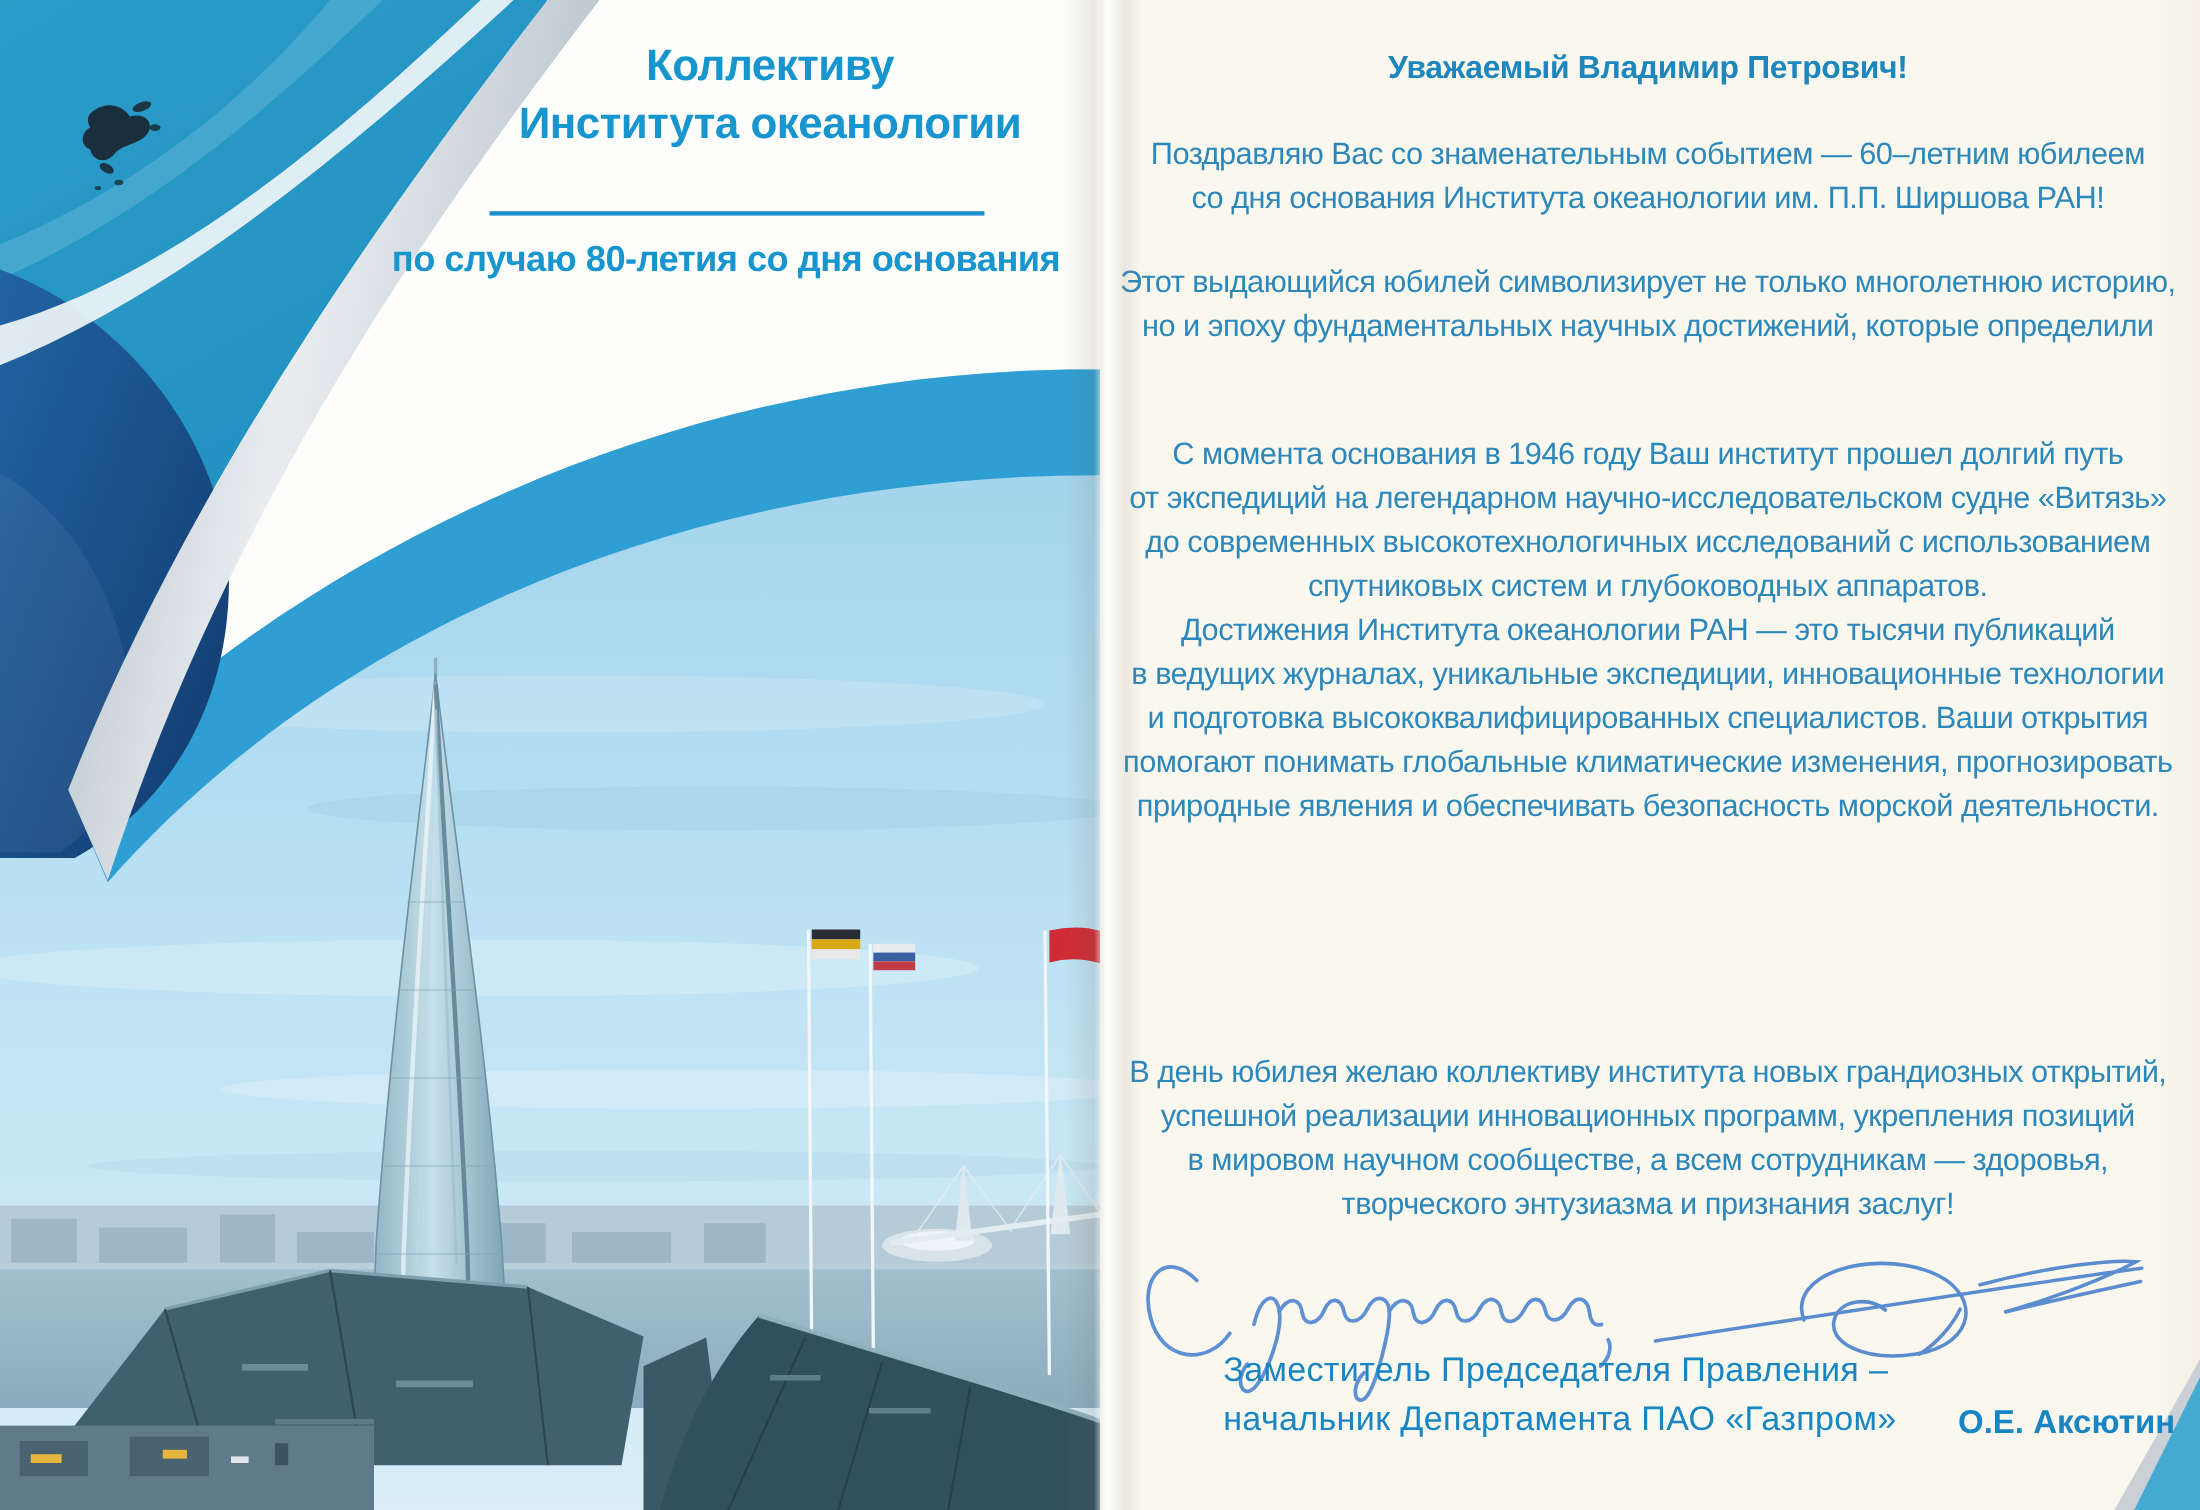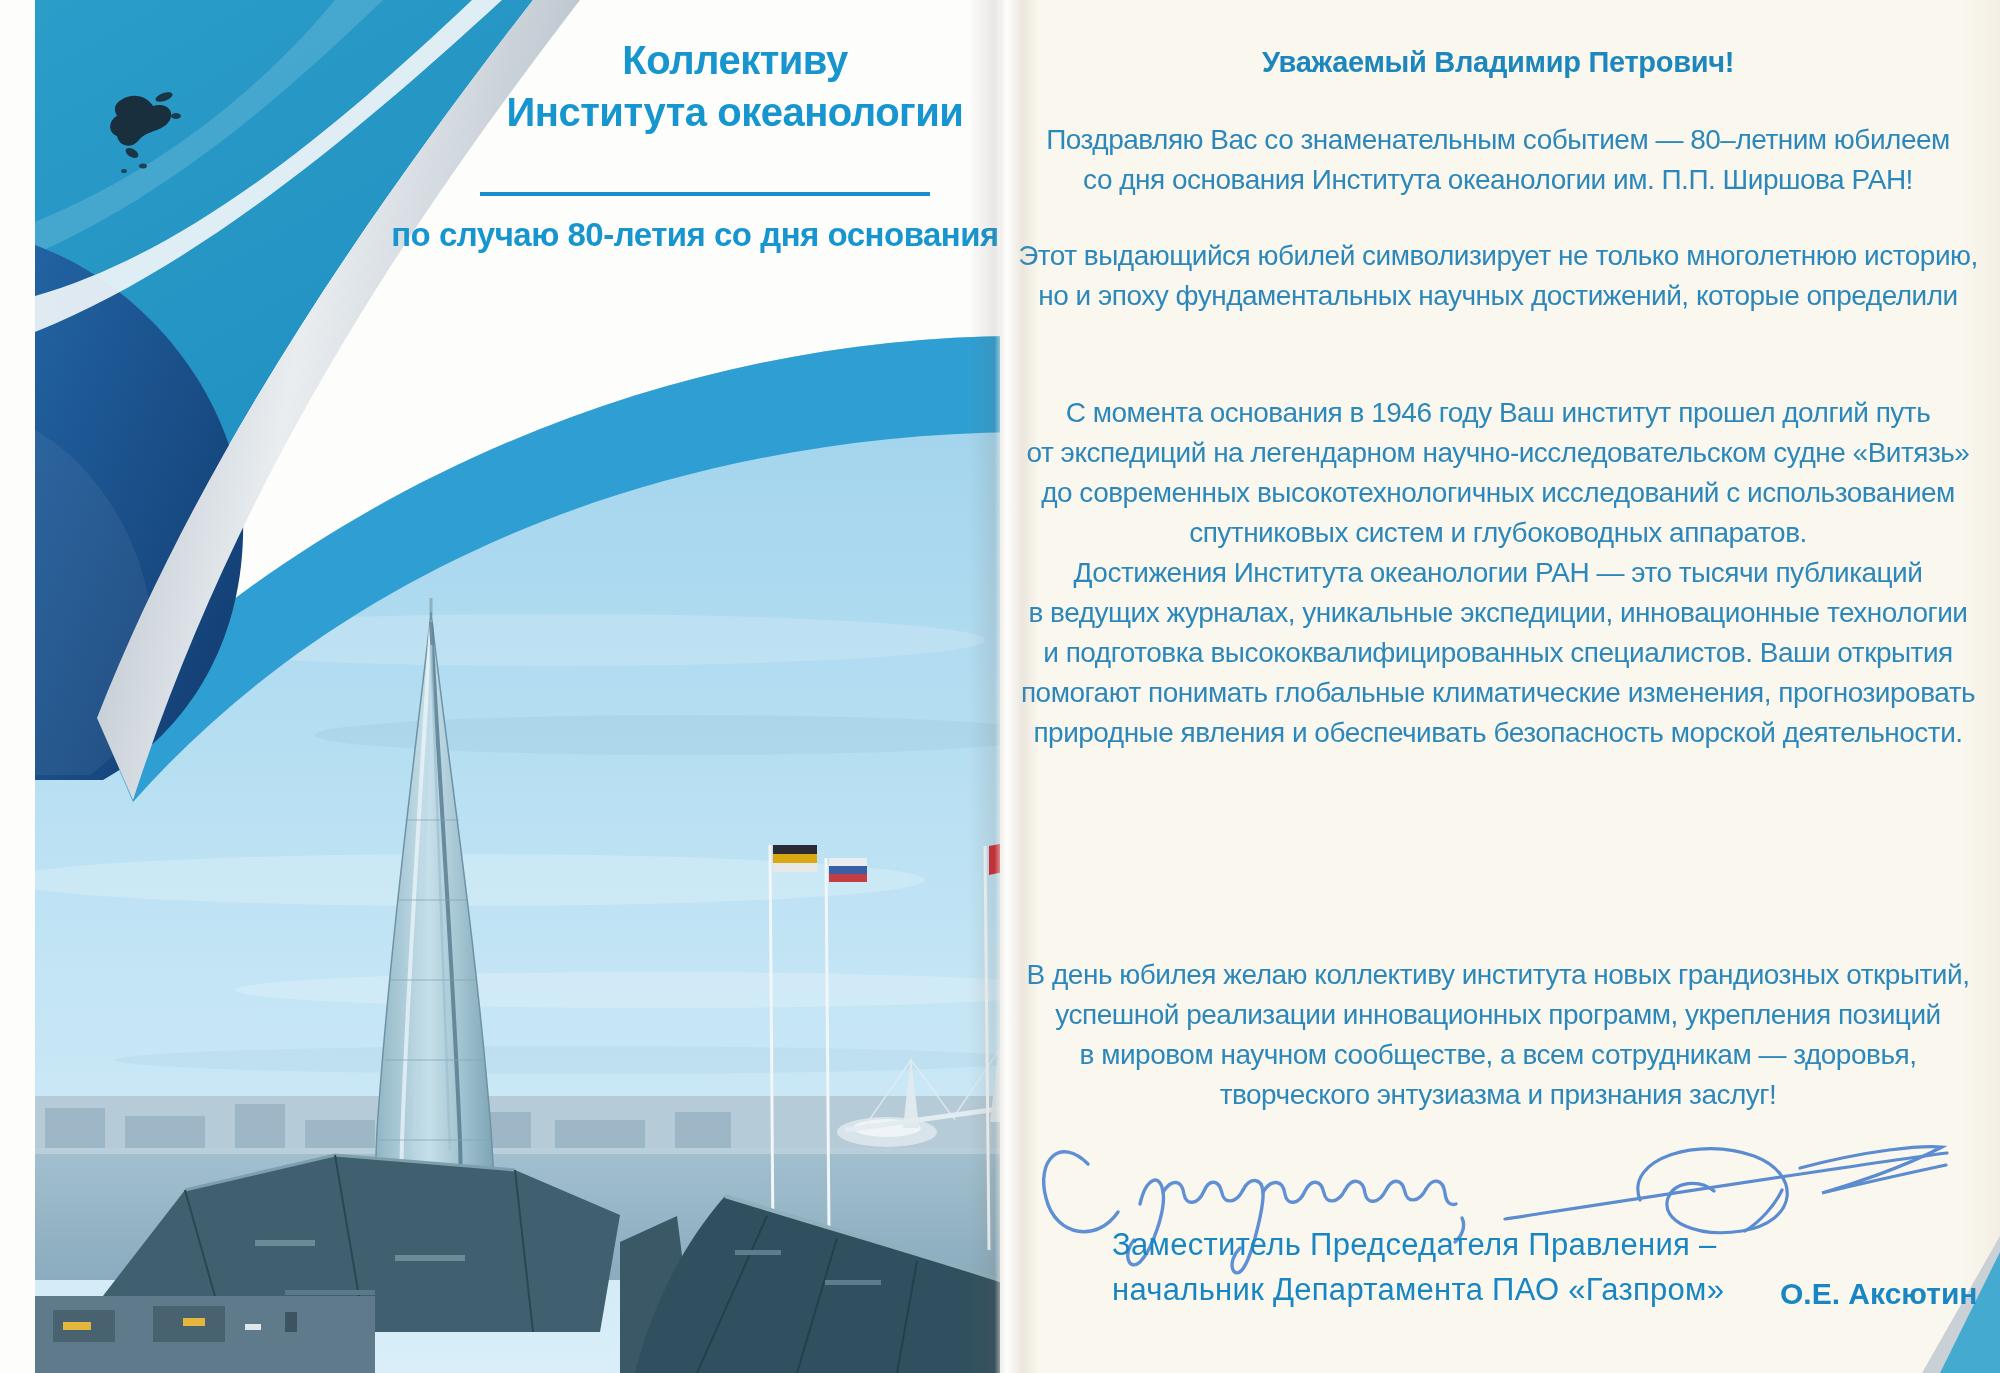--- a/index.html
+++ b/index.html
@@ -1,19 +1,19 @@
 <!DOCTYPE html>
 <html><head>
 <meta charset="utf-8">
 <style>
   html,body{margin:0;padding:0;background:#888;}
   .spread{position:relative;width:2000px;height:1373px;overflow:hidden;
           font-family:"Liberation Sans", sans-serif;background:#fdfdfb;}
   
-  .page-left{position:absolute;left:0;top:0;width:1000px;height:1373px;background:#fdfdfb;margin-left:35px;}
+  .page-left{position:absolute;left:0;top:0;width:1000px;height:1373px;background:#fdfdfb;}
   .cover-art{position:absolute;left:0;top:0;width:1000px;height:1373px;}
   .cover-title{position:absolute;left:420px;top:34px;width:560px;text-align:center;
     font-size:40px;font-weight:bold;line-height:52px;color:#1795ce;letter-spacing:-0.5px;}
   .cover-rule{position:absolute;left:445px;top:192px;width:450px;height:4px;background:#1a8fcb;}
   .cover-subtitle{position:absolute;left:290px;top:214px;width:740px;text-align:center;
     font-size:33px;font-weight:bold;line-height:42px;color:#1795ce;letter-spacing:-0.5px;}
   
   .gutter{position:absolute;left:968px;top:0;width:70px;height:1373px;
     background:linear-gradient(90deg, rgba(110,100,85,0) 0%, rgba(110,100,85,0.14) 38%,
       rgba(255,255,255,0.95) 55%, rgba(140,130,110,0.12) 78%, rgba(140,130,110,0) 100%);
@@ -199,21 +199,21 @@
     <div class="cover-subtitle">по случаю 80-летия со дня основания</div>
   </div>
 
   <div class="gutter"></div>
 
   <div class="page-right">
 
     <div class="salutation">Уважаемый Владимир Петрович!</div>
 
     <div class="para p1">
-      <div class="letter-line">Поздравляю Вас со знаменательным событием — 80–летним юбилеем</div>
+      <div class="letter-line">Поздравляю Вас со знаменательным событием — 60–летним юбилеем</div>
       <div class="letter-line">со дня основания Института океанологии им. П.П. Ширшова РАН!</div>
     </div>
 
     <div class="para p2">
       <div class="letter-line">Этот выдающийся юбилей символизирует не только многолетнюю историю,</div>
       <div class="letter-line">но и эпоху фундаментальных научных достижений, которые определили</div>
     </div>
 
     <div class="para p3">
       <div class="letter-line">С момента основания в 1946 году Ваш институт прошел долгий путь</div>

